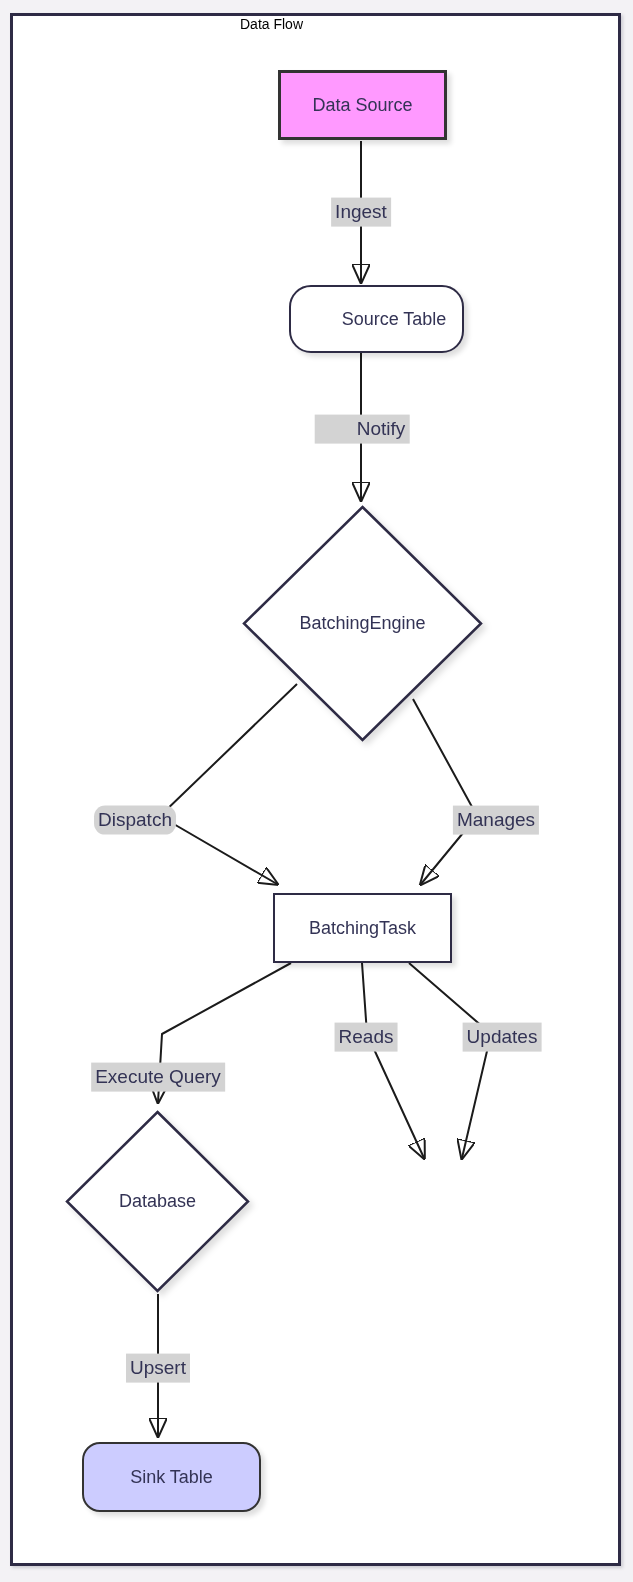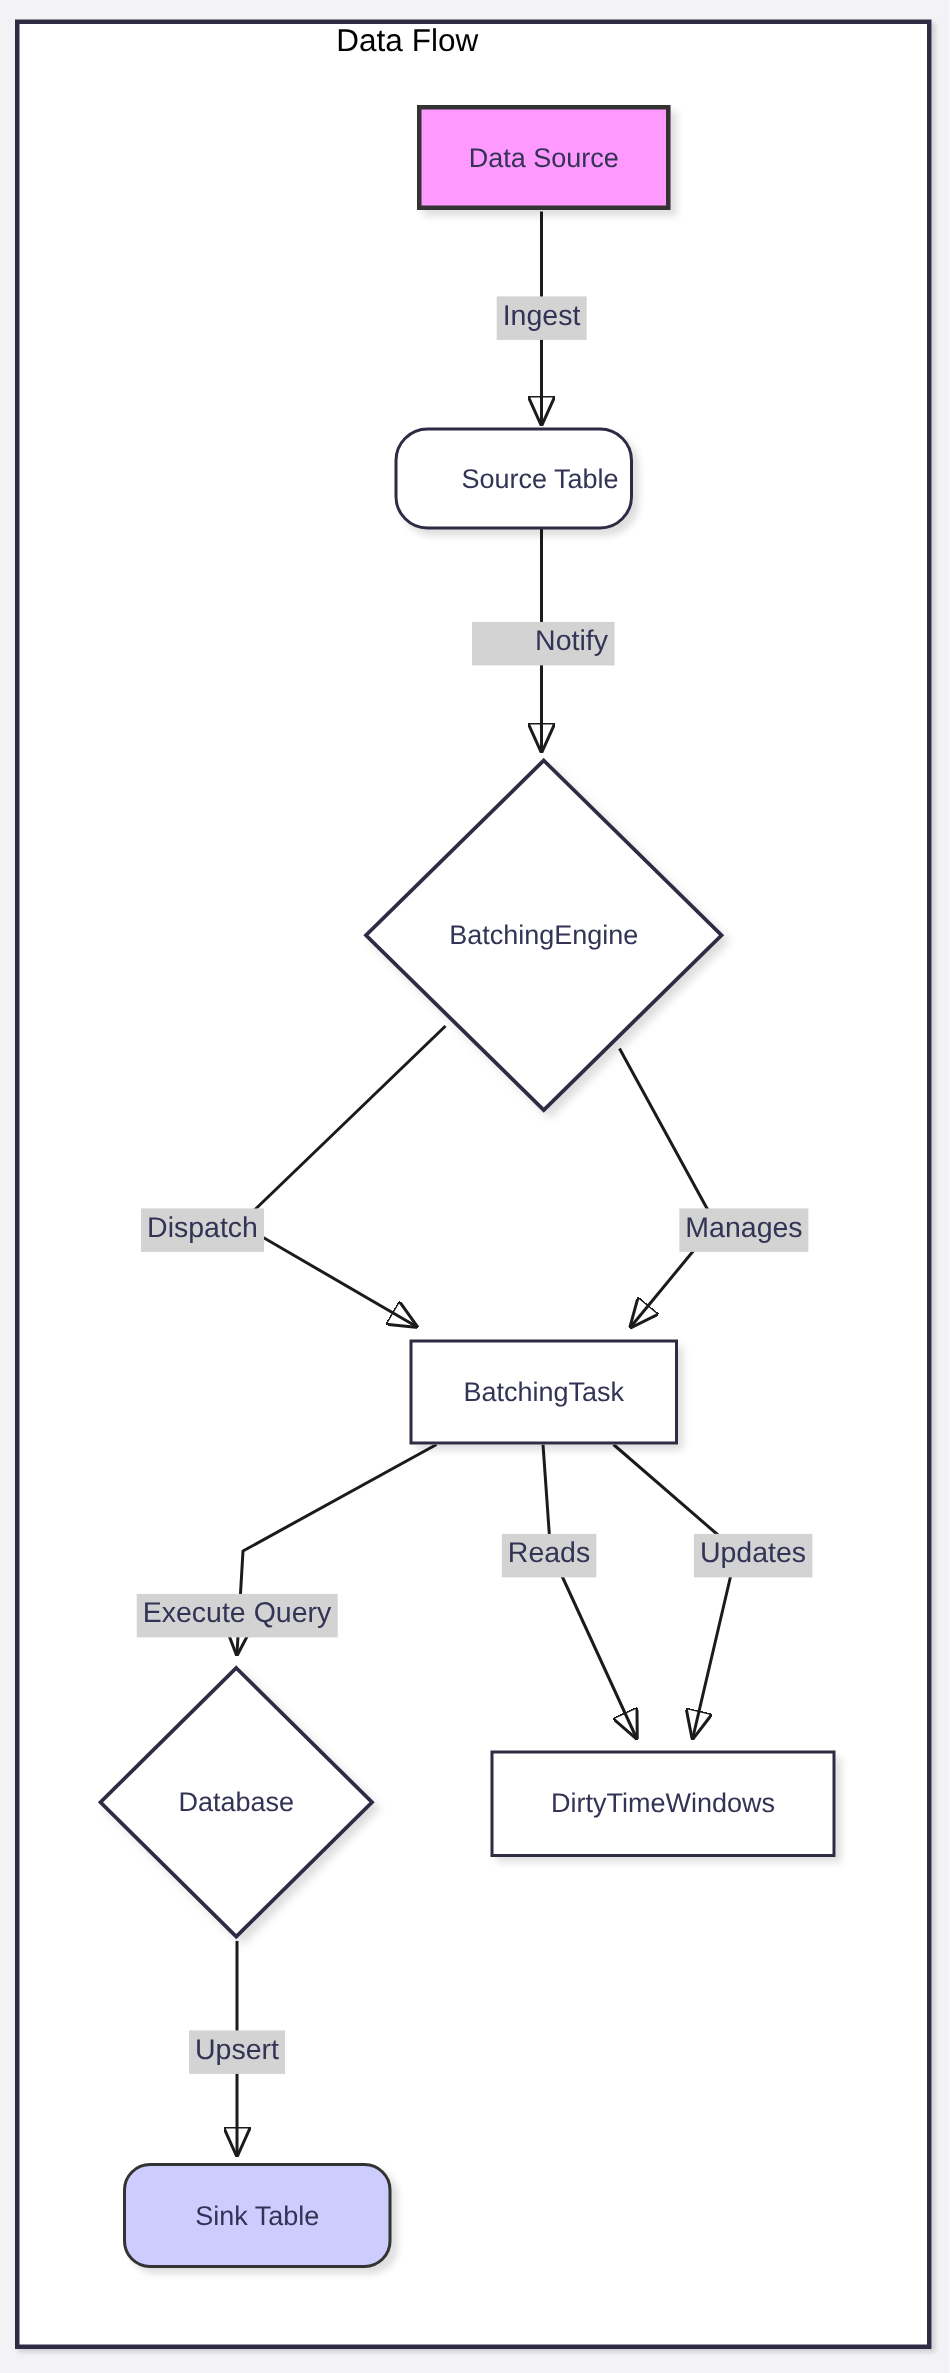--- a/index.html
+++ b/index.html
@@ -18,21 +18,21 @@
     position:relative;width:633px;height:1582px;overflow:hidden;
   }
   .frame{
     position:absolute;left:10px;top:13px;width:611px;height:1553px;
     background:var(--frame-bg);
     border:3px solid var(--frame-border);
     box-shadow:2px 2px 3px rgba(40,40,60,0.18);
   }
   .diagram-title{
     position:absolute;left:0;top:16px;width:543px;
-    text-align:center;font-size:21px;color:var(--title-text);
+    text-align:center;font-size:14px;color:var(--title-text);
   }
   svg.edges{
     position:absolute;left:0;top:0;width:633px;height:1582px;
     pointer-events:none;
   }
   svg.edges path{
     fill:none;stroke:var(--edge-line);stroke-width:2px;
     stroke-linejoin:round;stroke-linecap:butt;
   }
   .node{
@@ -96,21 +96,21 @@
     <path d="M291,963 L162,1034 L158,1102" marker-end="url(#arrow)"></path>
     <path d="M362,963 L367,1034 L424,1158" marker-end="url(#arrow)"></path>
     <path d="M409,963 L491,1034 L462,1158" marker-end="url(#arrow)"></path>
     <path d="M158,1294 L158,1436" marker-end="url(#arrow)"></path>
   </svg>
 
   <div class="node rect source" style="left:278px;top:70px;width:169px;height:70px;">
     <span class="node-label">Data Source</span>
   </div>
 
-  <div class="node rect rounded" style="left:263px;top:285px;width:159px;height:68px;padding-left:35px;">
+  <div class="node rect rounded" style="left:289px;top:285px;width:175px;height:68px;padding-left:35px;">
     <span class="node-label">Source Table</span>
   </div>
 
   <div class="node diamond" style="left:242px;top:505px;width:241px;height:237px;">
     <svg viewBox="0 0 241 237" preserveAspectRatio="none">
       <polygon points="120.5,2 239,118.5 120.5,235 2,118.5"></polygon>
     </svg>
     <span class="node-label">BatchingEngine</span>
   </div>
 
@@ -118,30 +118,27 @@
     <span class="node-label">BatchingTask</span>
   </div>
 
   <div class="node diamond" style="left:65px;top:1110px;width:185px;height:183px;">
     <svg viewBox="0 0 185 183" preserveAspectRatio="none">
       <polygon points="92.5,2 183,91.5 92.5,181 2,91.5"></polygon>
     </svg>
     <span class="node-label">Database</span>
   </div>
 
-  <div class="node rect" style="left:327px;top:1167px;width:230px;height:71px;">
-    <span class="node-label">DirtyTimeWindows</span>
-  </div>
 
   <div class="node rect sink" style="left:82px;top:1442px;width:179px;height:70px;">
     <span class="node-label">Sink Table</span>
   </div>
 
   <div class="edge-label" style="left:361px;top:212px;text-align:center;">Ingest</div>
   <div class="edge-label" style="left:362px;top:429px;padding-left:42px;">Notify</div>
-  <div class="edge-label" style="left:135px;top:820px;">Dispatch</div>
+  <div class="edge-label" style="left:135px;top:820px;border-radius:11px;">Dispatch</div>
   <div class="edge-label" style="left:496px;top:820px;">Manages</div>
   <div class="edge-label" style="left:158px;top:1037px;margin-top:40px;">Execute Query</div>
   <div class="edge-label" style="left:366px;top:1037px;">Reads</div>
   <div class="edge-label" style="left:502px;top:1037px;">Updates</div>
   <div class="edge-label" style="left:158px;top:1368px;">Upsert</div>
 
 </div>
 
 </body></html>

